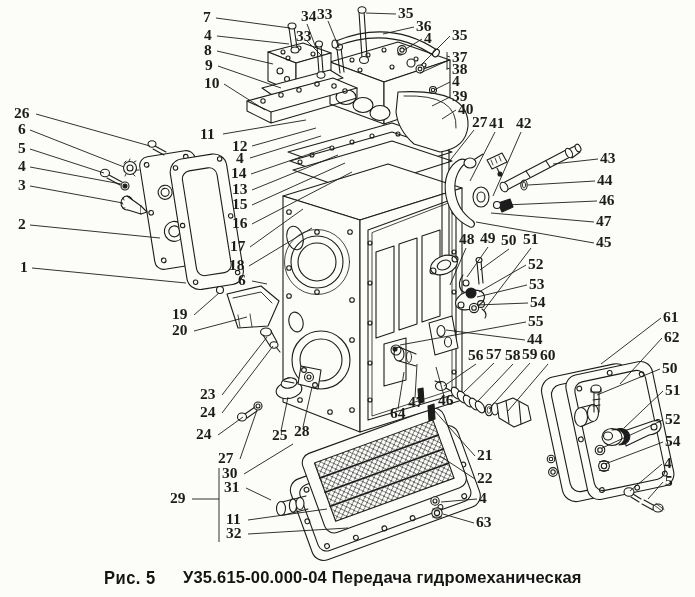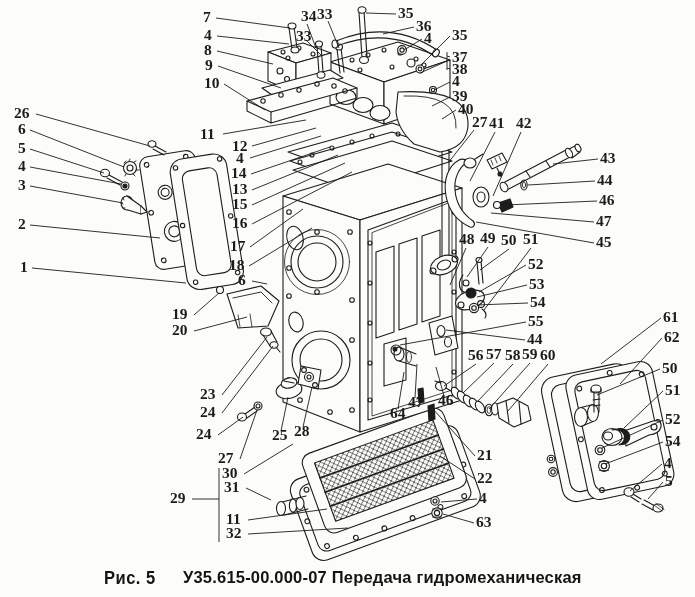--- a/index.html
+++ b/index.html
@@ -574,16 +574,16 @@
         <line x1="474" y1="523" x2="443" y2="514" stroke="#1c1c1c" stroke-width="0.9"></line>
         <text x="476" y="527" fill="#1c1c1c" font-family="&quot;Liberation Serif&quot;, serif" font-size="15.5" font-weight="bold">63</text>
         <line x1="447" y1="52" x2="447" y2="70" stroke="#1c1c1c" stroke-width="0.9"></line>
         <line x1="447" y1="61" x2="420" y2="73" stroke="#1c1c1c" stroke-width="0.9"></line>
         <line x1="219" y1="468" x2="219" y2="542" stroke="#1c1c1c" stroke-width="0.9"></line>
       </g>
 </svg>
 
 <div class="caption">
   <span class="fig-no">Рис. 5</span>
-  <span class="fig-title">У35.615-00.000-07  Передача  гидромеханическая</span>
+  <span class="fig-title">У35.615-00.000-04  Передача  гидромеханическая</span>
 </div>
 
 </div>
 
 </body></html>

